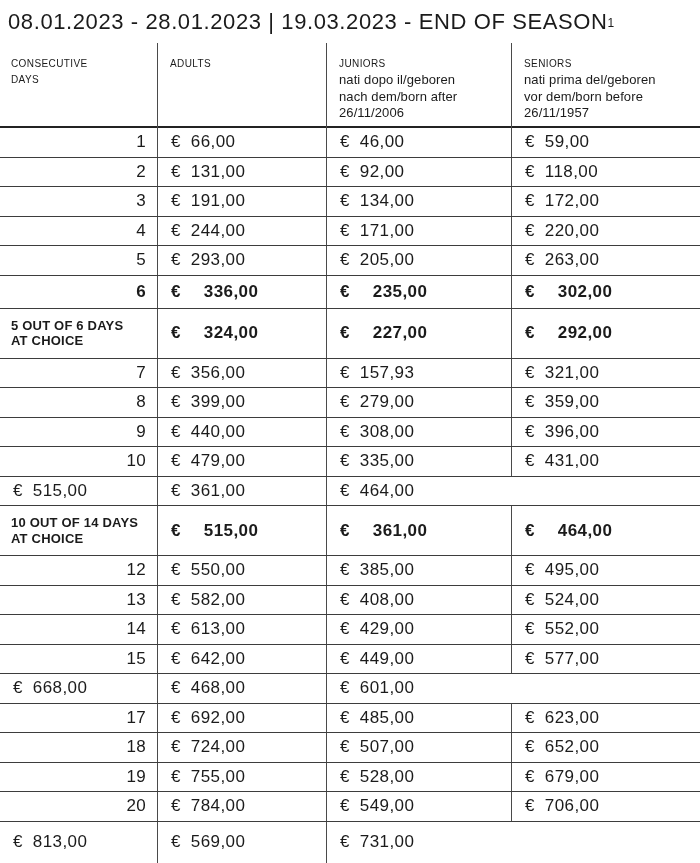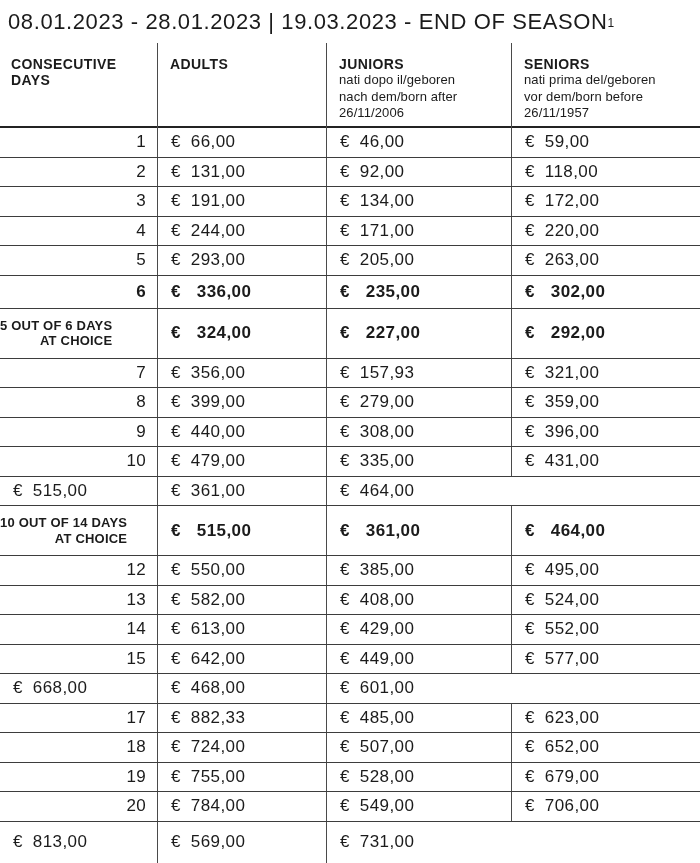--- a/index.html
+++ b/index.html
@@ -41,22 +41,22 @@
   .cell + .cell { border-left: 1px solid #4a4a4a; }
 
   
   .thead {
     height: 85px;
     border-bottom: 2px solid #232323;
   }
   .h-cell { padding: 13px 8px 6px 12px; }
   .h-cell.first { padding-left: 11px; }
   .h-label {
-    font-weight: 700;
-    font-size: 14px;
+    font-weight: 400;
+    font-size: 10px;
     letter-spacing: 0.4px;
     line-height: 16px;
   }
   .h-sub {
     font-size: 13px;
     line-height: 16.5px;
     margin-top: 0;
     letter-spacing: 0.1px;
   }
 
@@ -85,25 +85,26 @@
     font-size: 17px;
     letter-spacing: 0.4px;
   }
   .eur { display: inline-block; }
   .amt { display: inline-block; margin-left: 10px; }
 
   .bold .c-days, .bold .c-price,
   .choice .c-price {
     font-weight: 700;
   }
-  .bold .amt, .choice .amt { margin-left: 16px; }
+  .bold .amt, .choice .amt { margin-left: 23px; }
 
   .choice .c-days {
     justify-content: flex-start;
-    text-align: right;
+    padding-left: 11px;
+    text-align: left;
   }
   .choice-label {
     font-weight: 700;
     font-size: 13px;
     line-height: 15.5px;
     letter-spacing: 0.2px;
   }
 </style>
 </head>
 <body>
@@ -468,21 +469,21 @@
             <span class="amt amt-seniors">601,00</span>
     </div>
   </div>
 
   <div class="row body-row">
     <div class="cell c-days">
       <span class="days-val">17</span>
     </div>
     <div class="cell c-price">
       <span class="eur">€</span>
-            <span class="amt amt-adults">882,33</span>
+            <span class="amt amt-adults">692,00</span>
     </div>
     <div class="cell c-price">
       <span class="eur">€</span>
             <span class="amt amt-juniors">485,00</span>
     </div>
     <div class="cell c-price">
       <span class="eur">€</span>
             <span class="amt amt-seniors">623,00</span>
     </div>
   </div>

